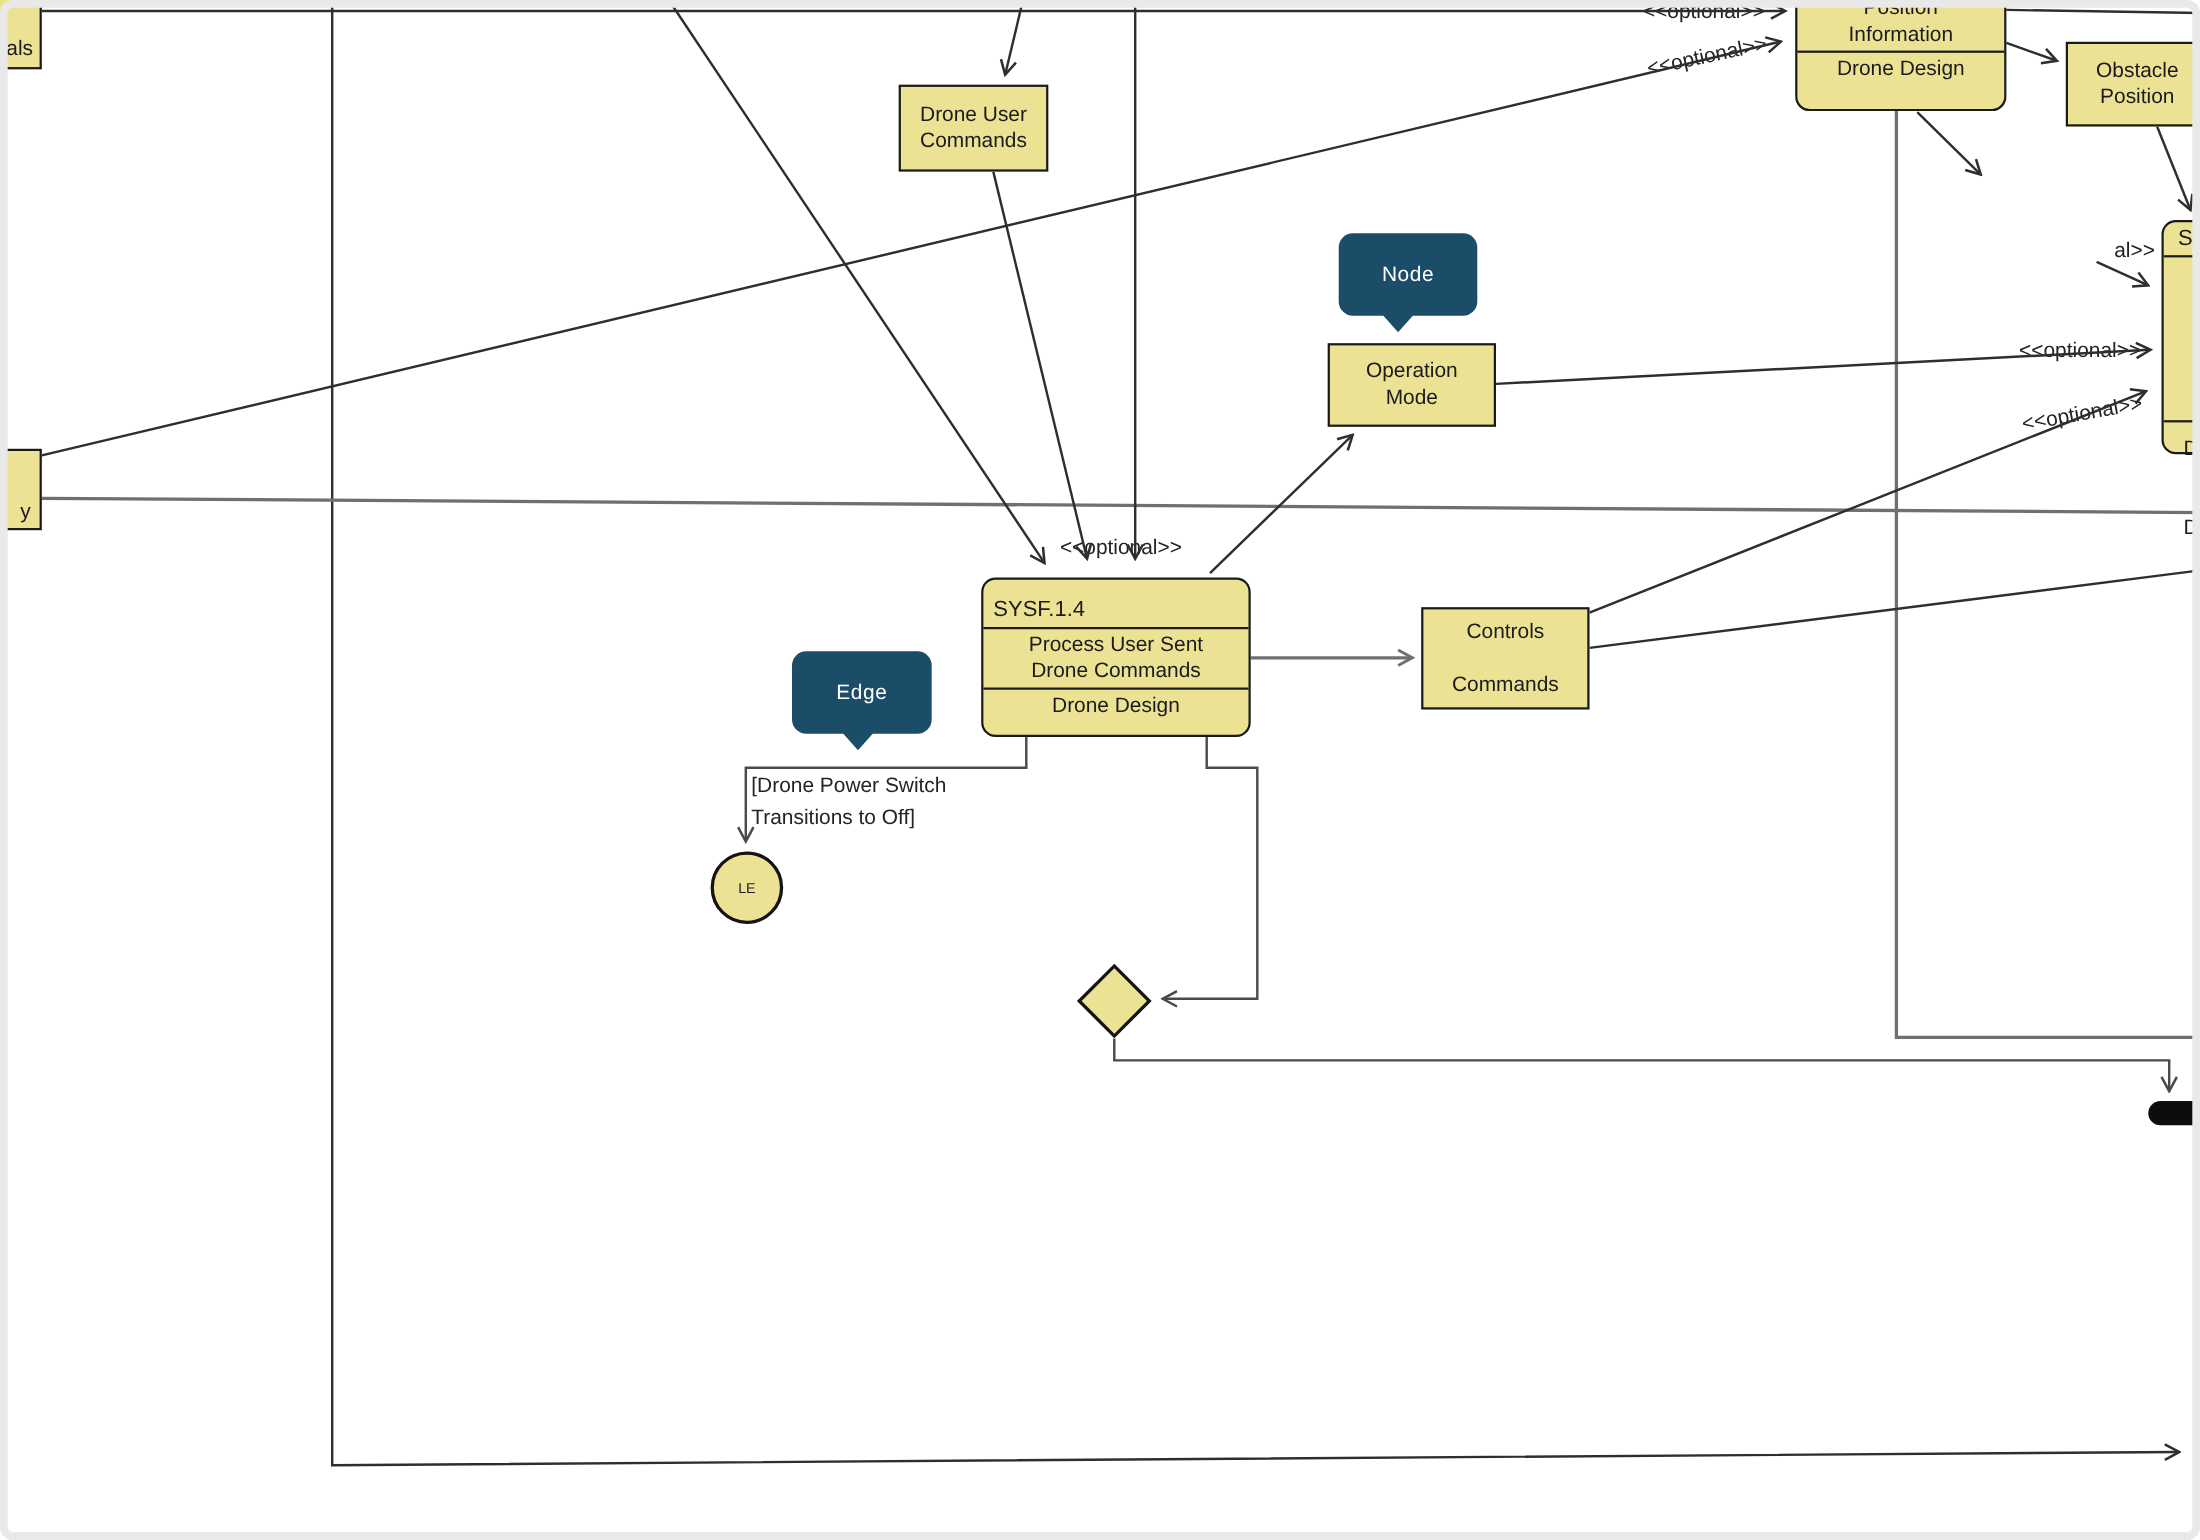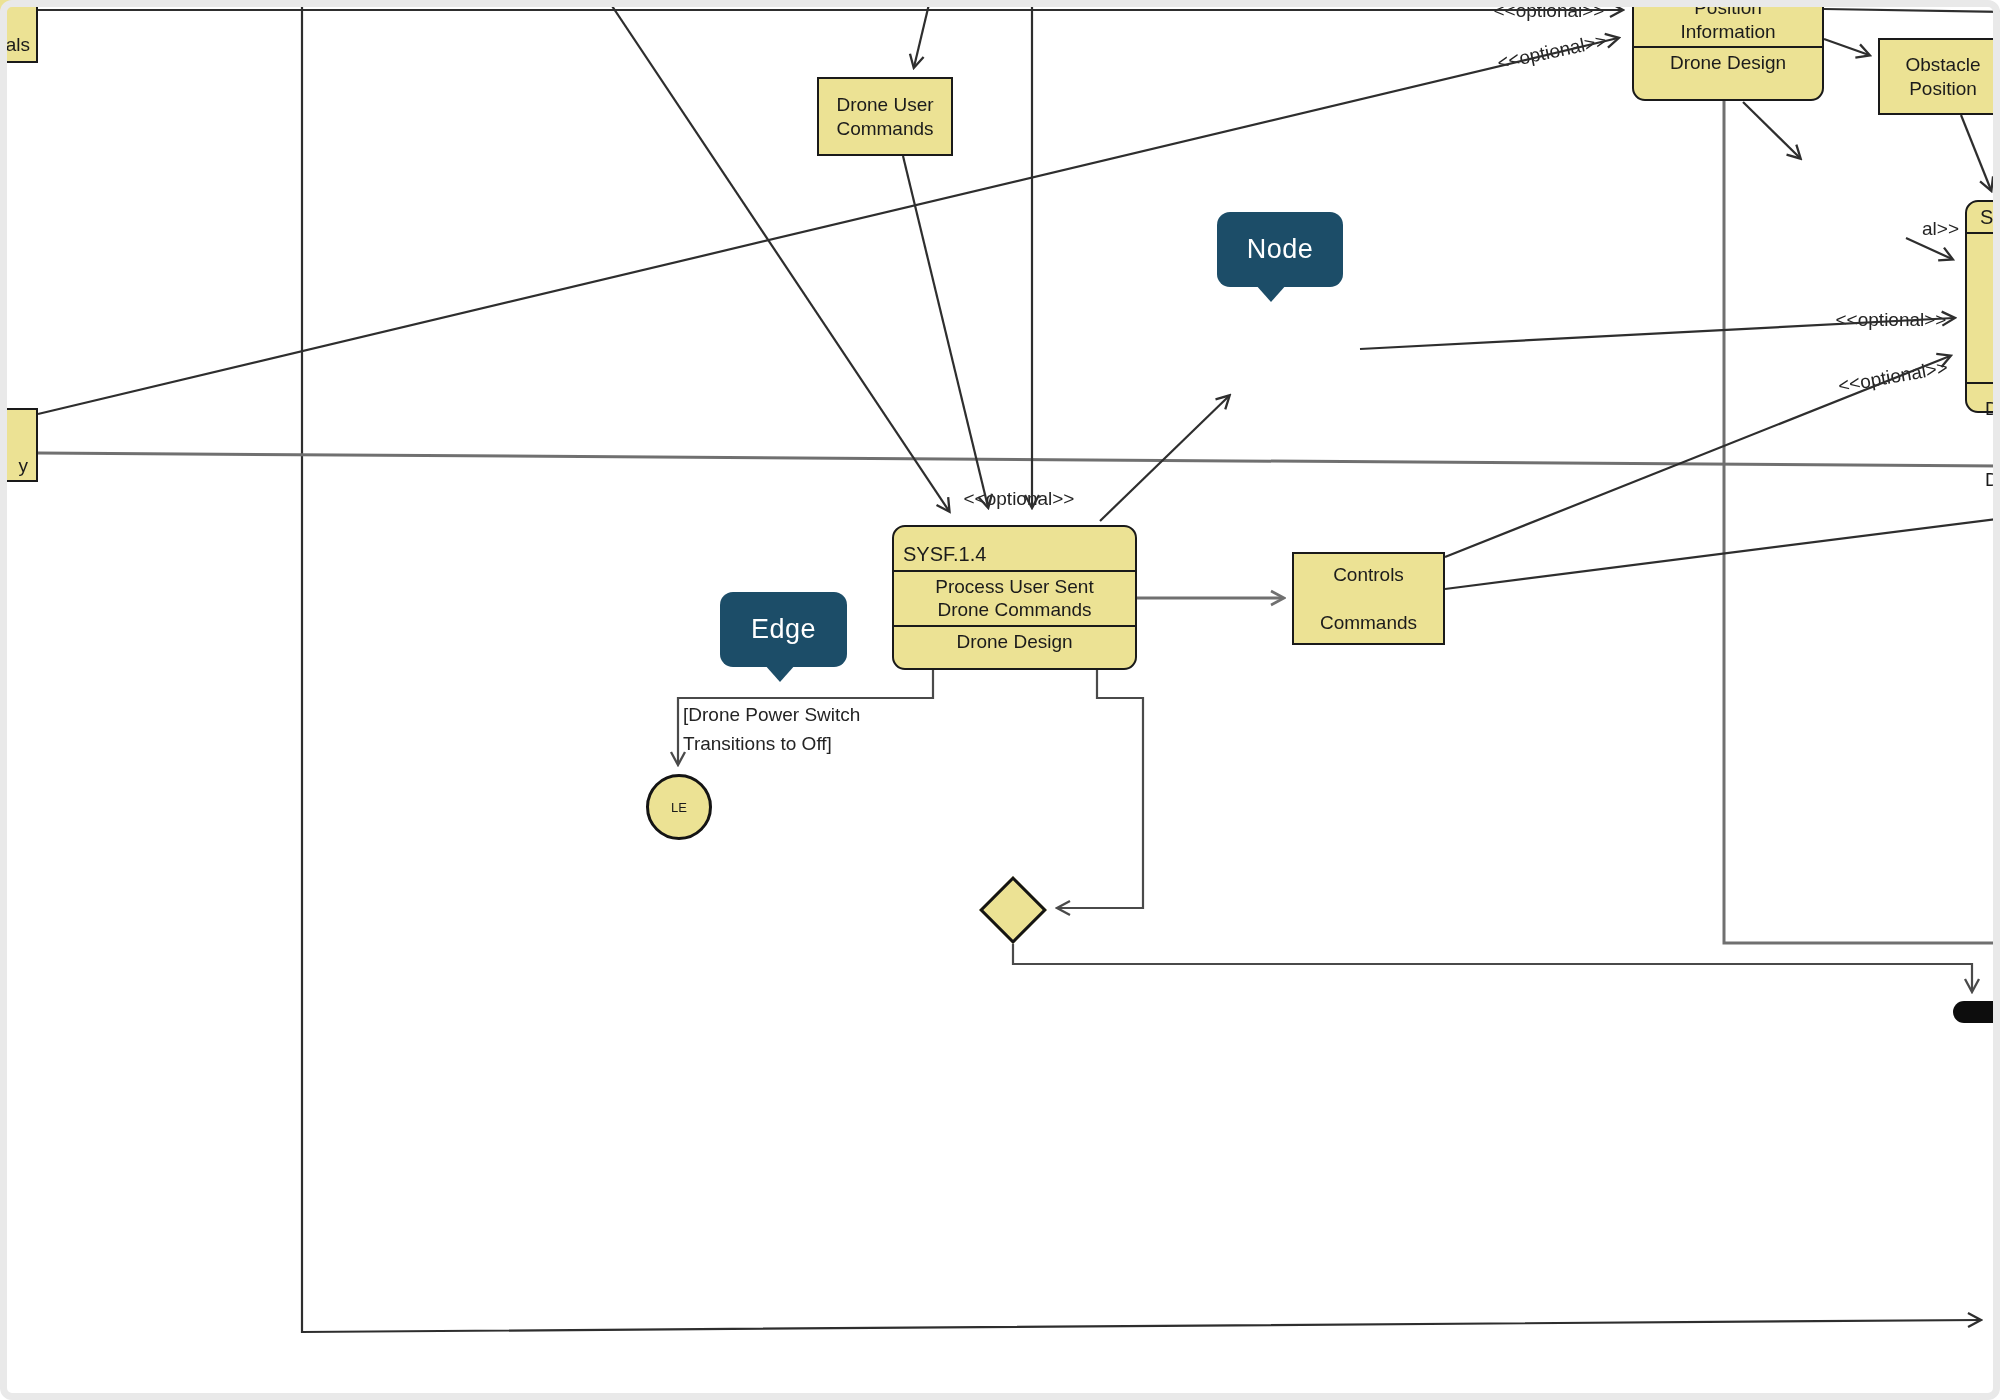--- a/index.html
+++ b/index.html
@@ -26,21 +26,21 @@
         display:flex;flex-direction:column;align-items:center;justify-content:center;text-align:center;
         font-size:19px;line-height:1.24;box-sizing:border-box;}
   .node.rounded{border-radius:13px;}
   .comp-sep{width:100%;border-top:2px solid var(--node-border);margin:3px 0;}
   .title-left{align-self:flex-start;padding-left:9px;font-size:20px;}
   .circle{position:absolute;z-index:30;background:var(--node-fill);border:3.5px solid #141414;border-radius:50%;
           display:flex;align-items:center;justify-content:center;font-size:13px;box-sizing:border-box;}
   .diamond{position:absolute;z-index:30;background:var(--node-fill);border:3.5px solid #141414;transform:rotate(45deg);box-sizing:border-box;}
   .joinbar{position:absolute;z-index:30;background:var(--bar-fill);border-radius:11px 0 0 11px;}
   .callout{position:absolute;z-index:40;background:var(--callout-fill);color:var(--callout-text);
-           border-radius:13px;display:flex;align-items:center;justify-content:center;font-size:27px;letter-spacing:.5px;}
+           border-radius:13px;display:flex;align-items:center;justify-content:center;font-size:19px;letter-spacing:.5px;}
   .callout .tail{position:absolute;bottom:-15px;width:0;height:0;border:16px solid transparent;
                  border-top:18px solid var(--callout-fill);border-bottom:0;}
   svg .ek{stroke:var(--edge-black);stroke-width:2.2;fill:none;}
   svg .eg{stroke:var(--edge-gray);stroke-width:3;fill:none;}
   svg .ed{stroke:var(--edge-dark);stroke-width:2.2;fill:none;}
   svg marker path.mk{stroke:var(--edge-black);}
   svg marker path.mg{stroke:var(--edge-gray);}
   svg marker path.md{stroke:var(--edge-dark);}
 </style>
 </head>
@@ -108,20 +108,24 @@
     <div>Drone User</div>
     <div>Commands</div>
   </div>
 
   <div class="node" style="left:1878px;top:38px;width:130px;height:77px;">
     <div>Obstacle</div>
     <div>Position</div>
   </div>
 
 
+  <div class="node" style="left:1207px;top:312px;width:153px;height:76px;">
+    <div>Operation</div>
+    <div>Mode</div>
+  </div>
 
   <div class="node" style="left:1292px;top:552px;width:153px;height:93px;gap:24px;">
     <div>Controls</div>
     <div>Commands</div>
   </div>
 
   <div class="node rounded" style="left:1632px;top:-30px;width:192px;height:131px;padding:2px 0;">
     <div>Position</div>
     <div>Information</div>
     <div class="comp-sep"></div>

